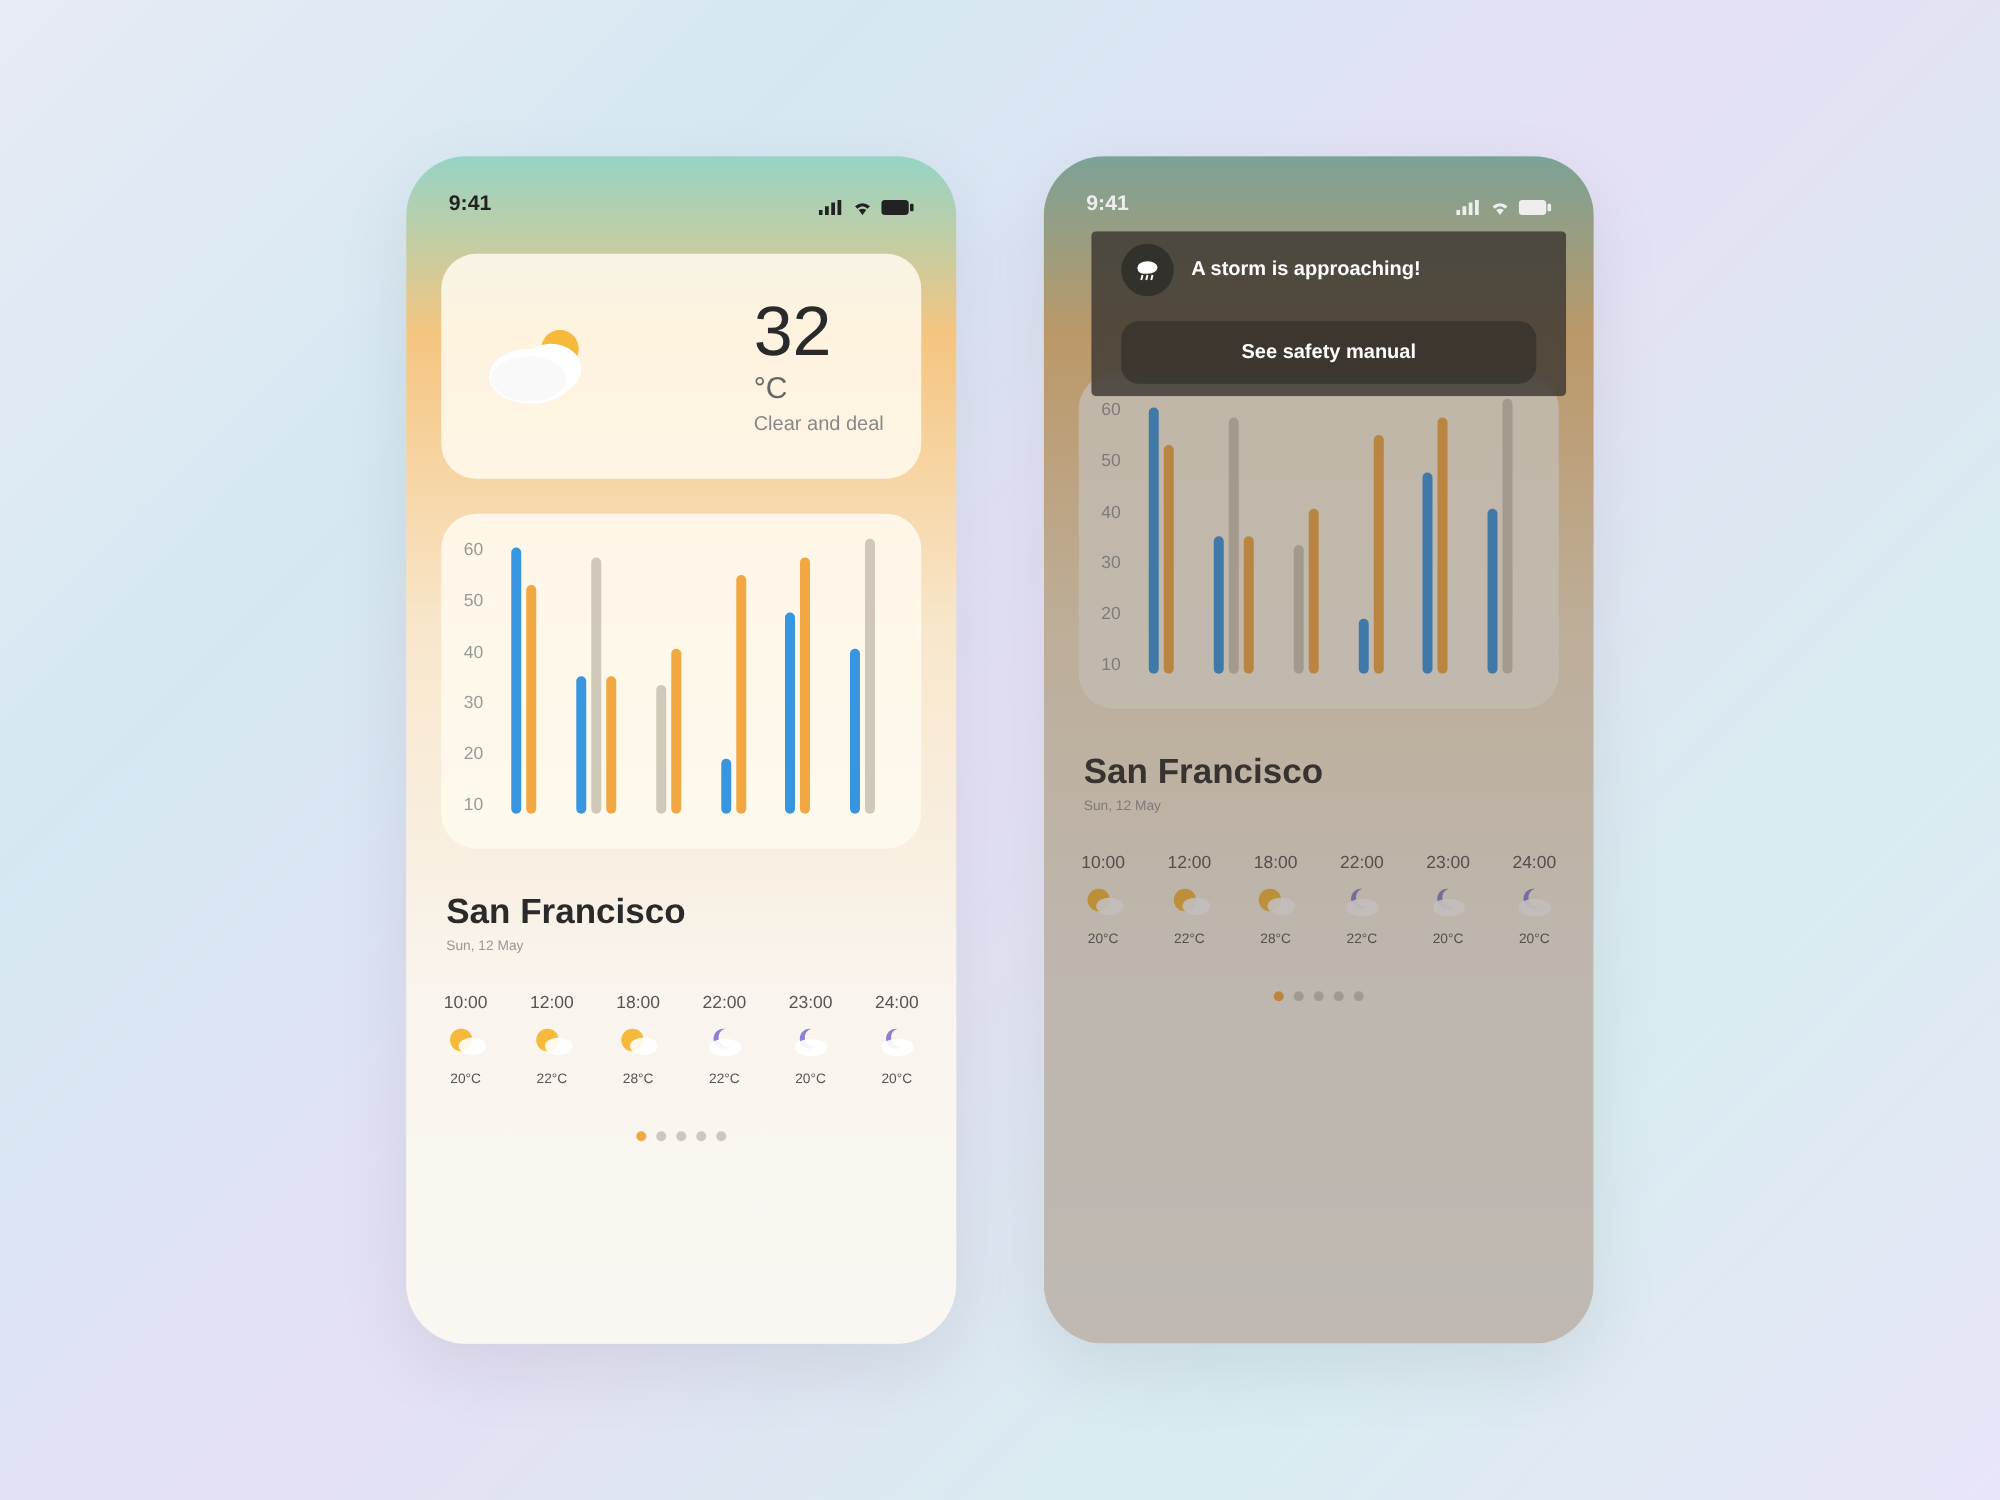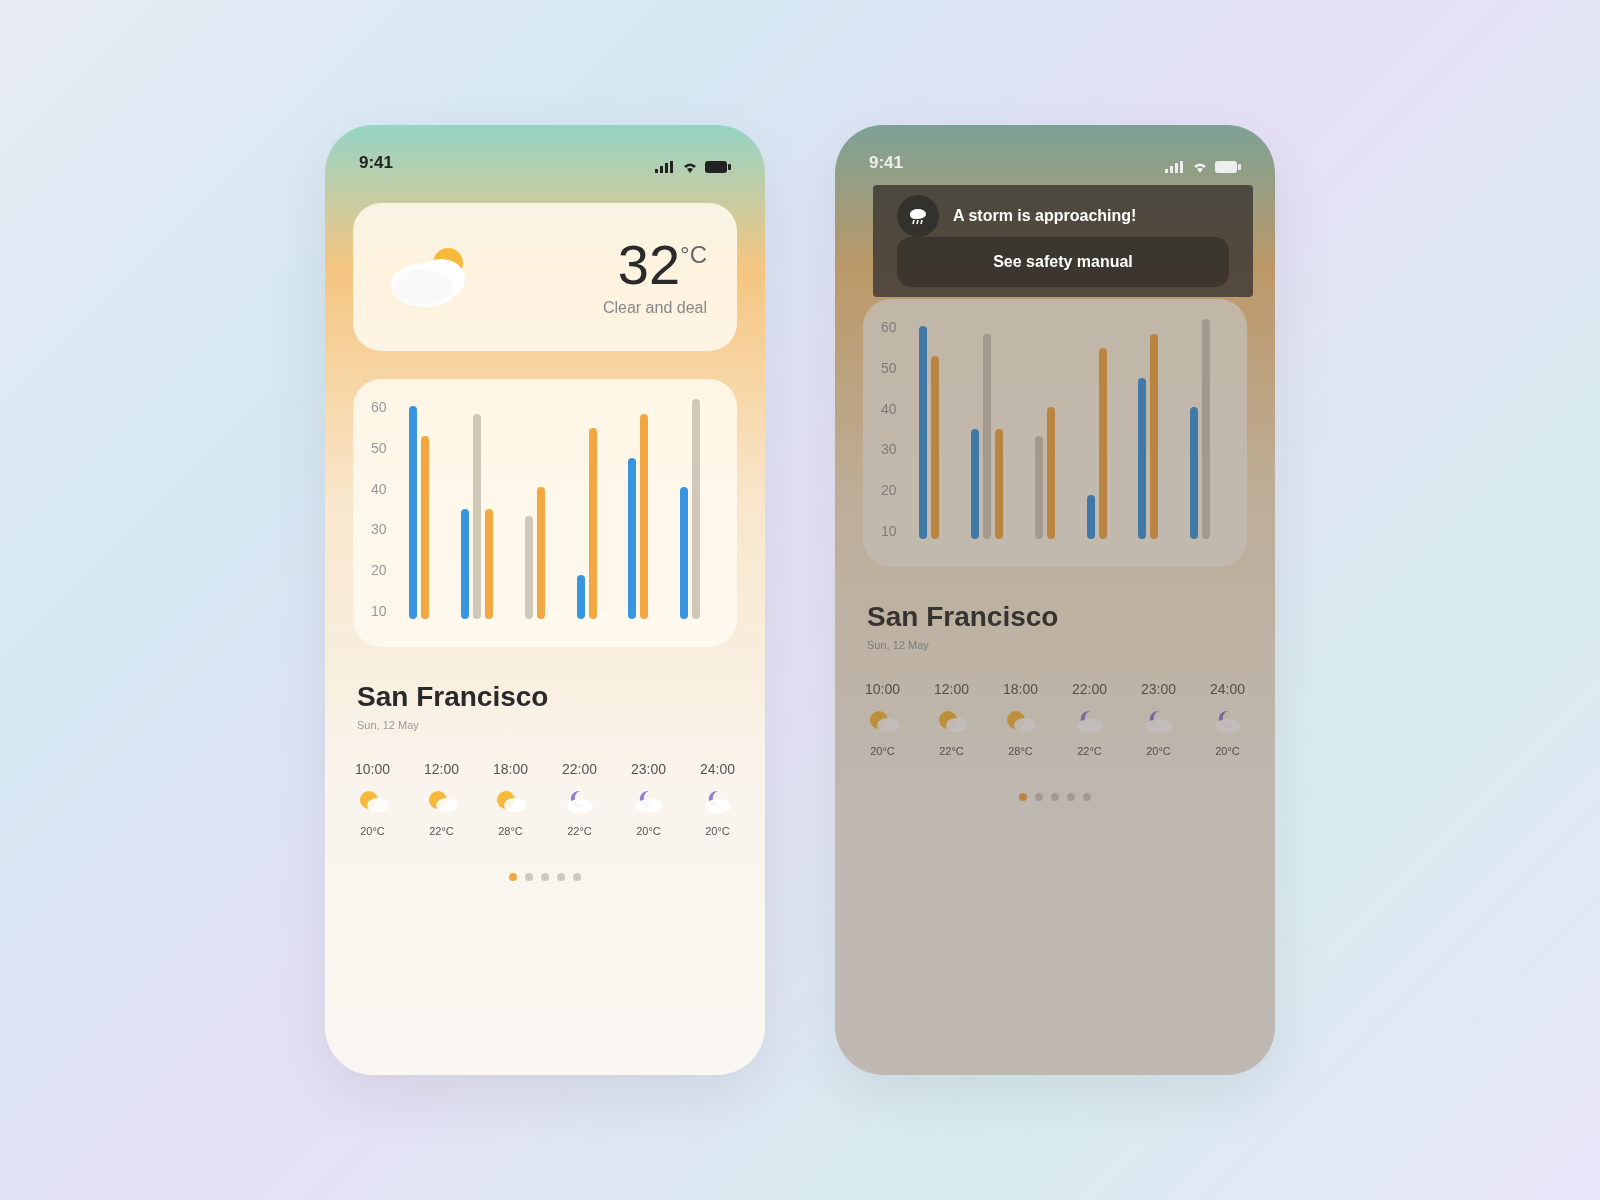--- a/index.html
+++ b/index.html
@@ -49,21 +49,21 @@
   margin: 26px 28px 0;
   background: rgba(255,250,240,0.85);
   border-radius: 28px;
   padding: 34px 30px;
   display: flex;
   justify-content: space-between;
   align-items: center;
 }
 .weather-icon { width: 100px; height: 80px; position: relative; }
 .weather-info { text-align: right; }
-.temp-main { display: flex; align-items: flex-start; justify-content: flex-end; }
+.temp-main { display: flex; align-items: flex-start; justify-content: flex-end; flex-direction: column; }
 .temp-val { font-size: 56px; font-weight: 500; color: #2a2a2a; line-height: 1; }
 .temp-unit { font-size: 24px; font-weight: 400; color: #666; margin-top: 4px; }
 .temp-desc { font-size: 16px; color: #888; margin-top: 6px; }
 
 .chart-card {
   margin: 28px 28px 0;
   background: rgba(255,250,240,0.85);
   border-radius: 28px;
   padding: 20px 24px 28px 18px;
 }
@@ -136,21 +136,21 @@
   background: rgba(60,55,50,0.82);
   border-radius: 4px;
   padding: 10px 24px;
   z-index: 10;
   backdrop-filter: blur(4px);
 }
 .alert-header { display: flex; align-items: center; gap: 14px; }
 .alert-icon-wrap { width: 42px; height: 42px; border-radius: 50%; background: rgba(40,38,35,0.7); display: flex; align-items: center; justify-content: center; }
 .alert-title { font-size: 16px; font-weight: 600; color: #fff; }
 .alert-body { font-size: 14px; line-height: 1.55; color: #ddd; margin-top: 16px; }
-.alert-btn { background: rgba(40,38,35,0.55); border-radius: 14px; text-align: center; padding: 16px; font-size: 16px; font-weight: 600; color: #fff; cursor: pointer; }
+.alert-btn { margin-top: 20px; background: rgba(40,38,35,0.55); border-radius: 14px; text-align: center; padding: 16px; font-size: 16px; font-weight: 600; color: #fff; cursor: pointer; }
 </style>
 </head>
 <body>
 
 <div class="phone">
   <div class="status-bar">
     <div class="status-time">9:41</div>
     <div class="status-icons">
       <span class="cellular"><svg viewBox="0 0 20 12">
             <rect x="0" y="8" width="3" height="4" fill="#222"></rect>

